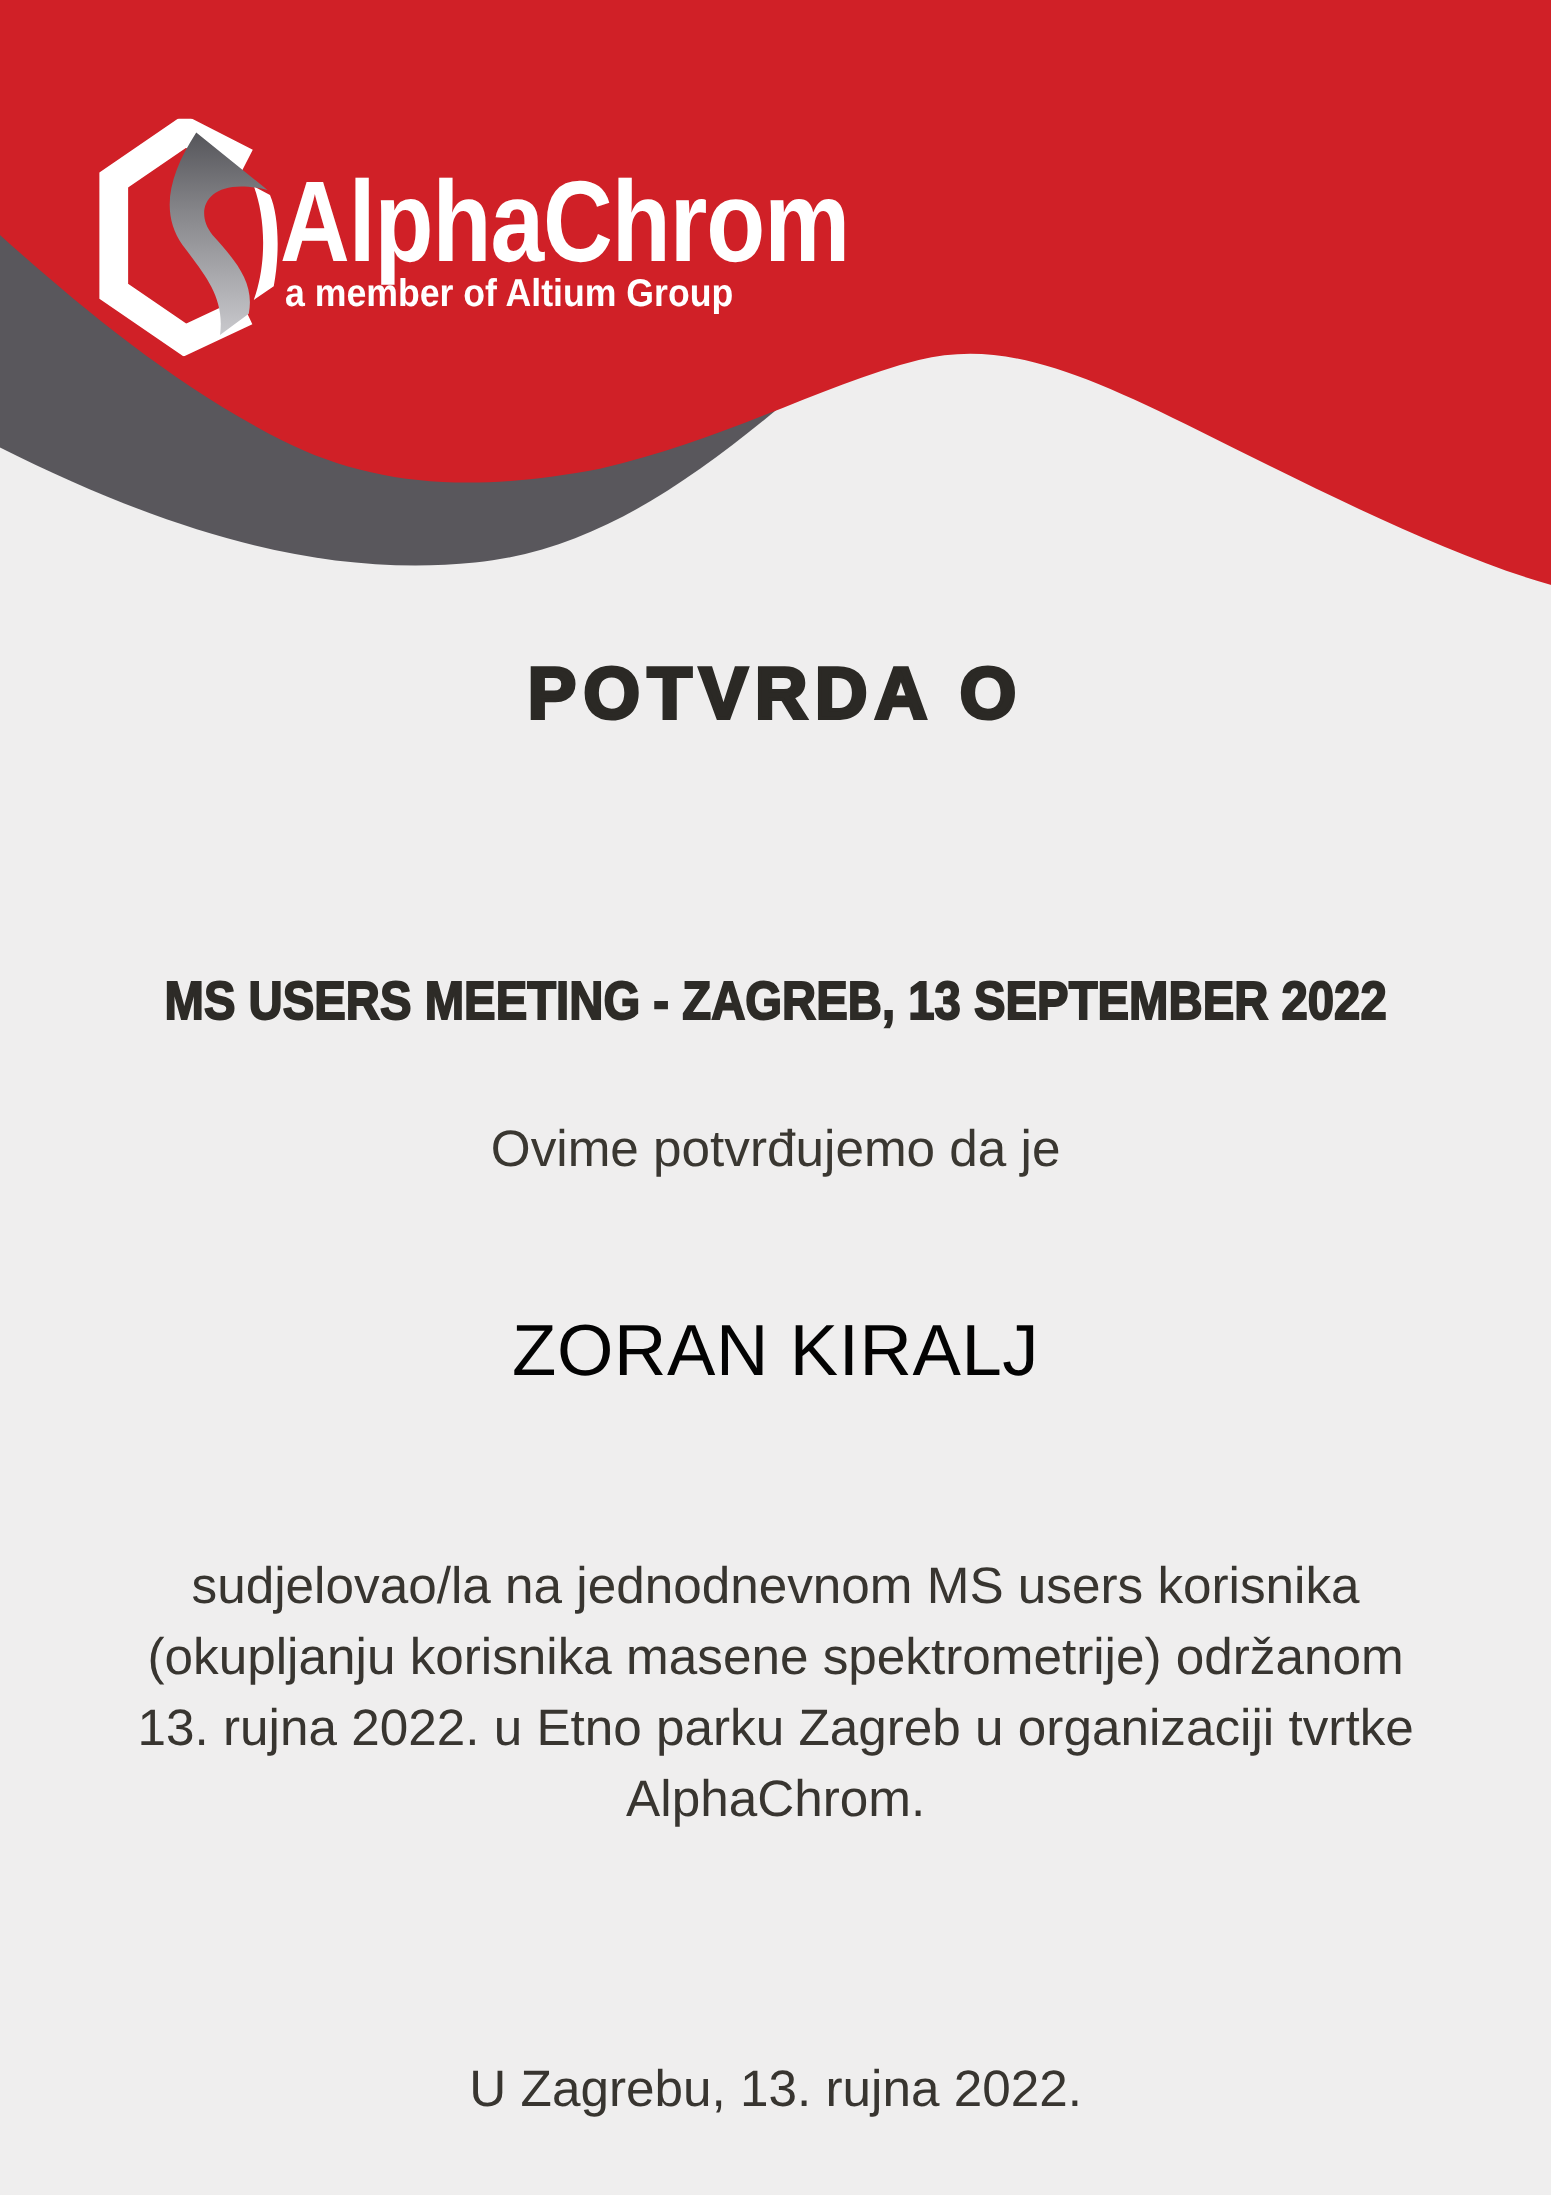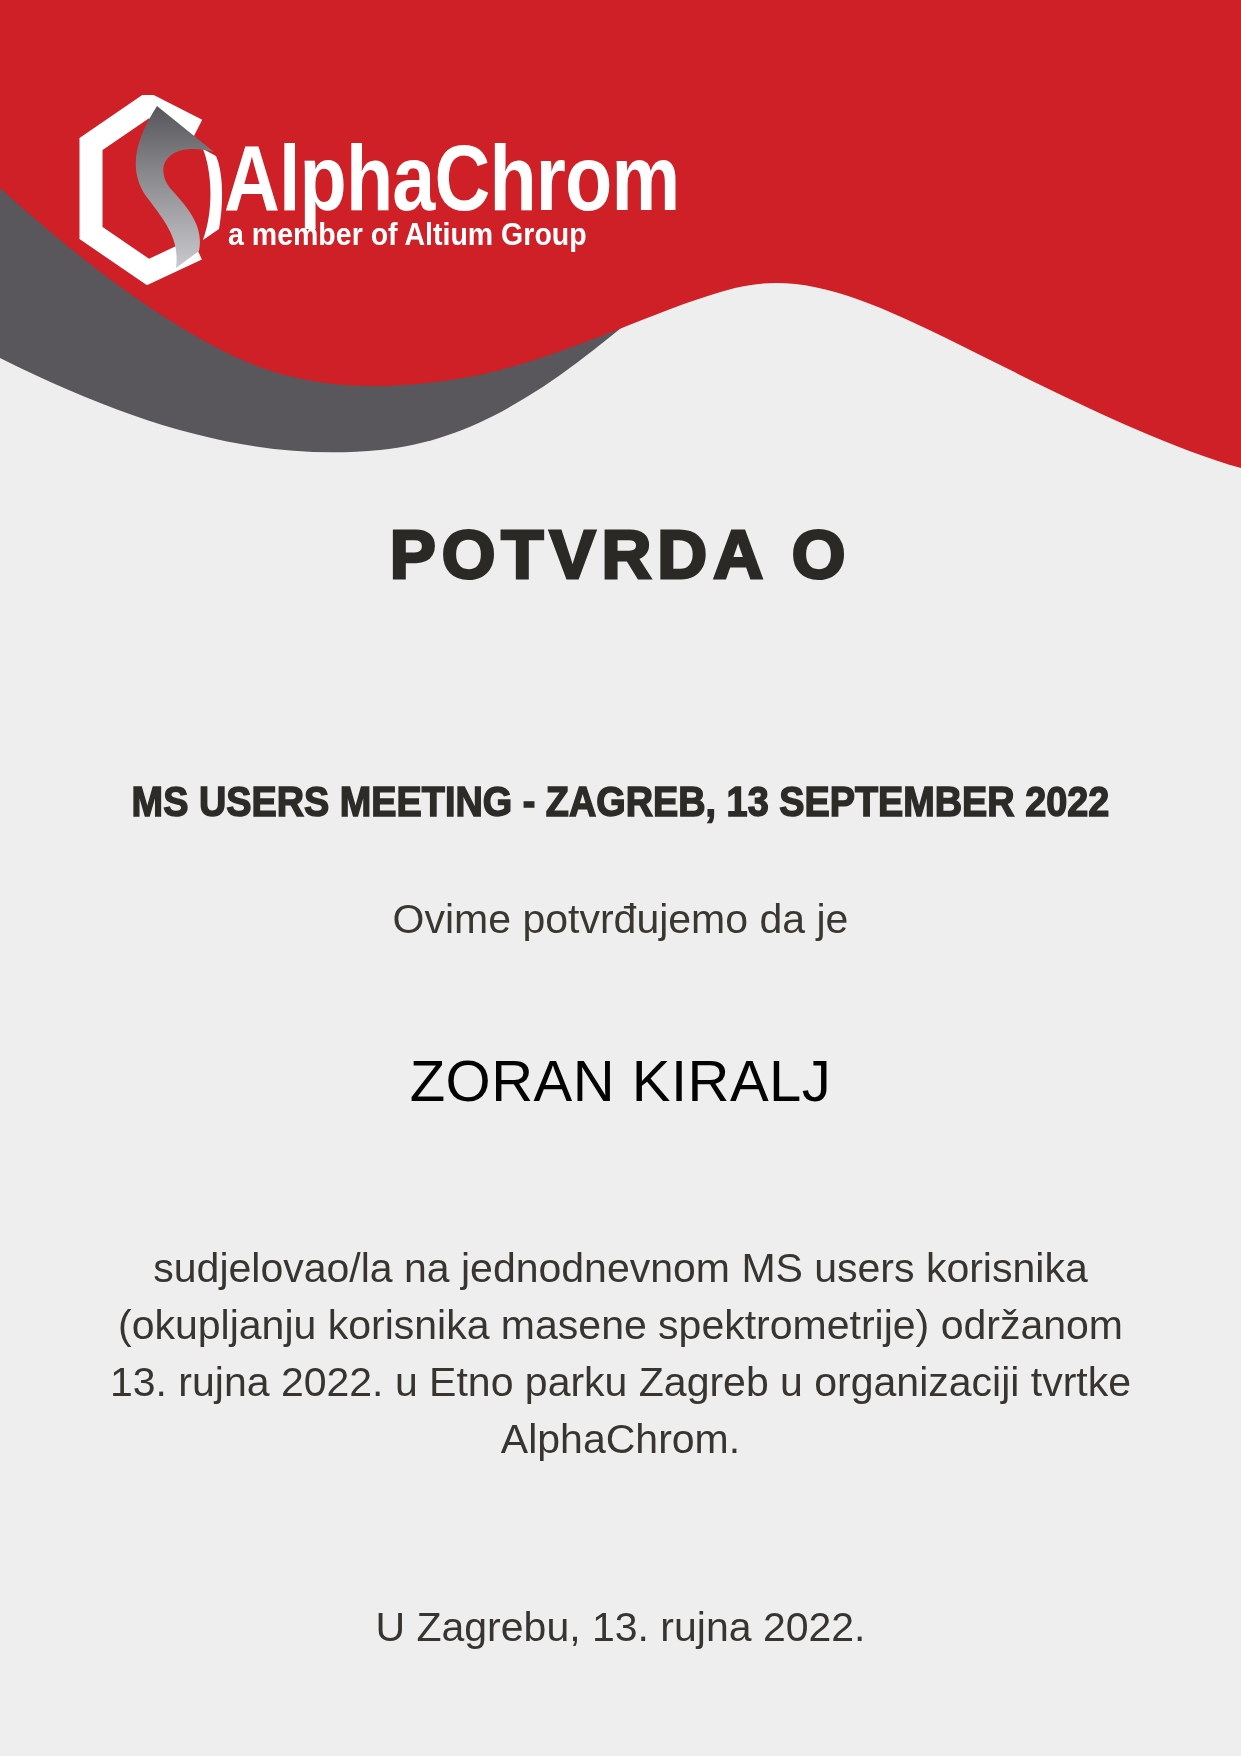--- a/index.html
+++ b/index.html
@@ -15,32 +15,32 @@
     color:#ffffff;font-size:92px;font-weight:700;letter-spacing:-1px;
     transform:scaleX(0.84);transform-origin:left top;white-space:nowrap;
   }
   .brand-tagline{
     position:absolute;left:228px;top:217px;
     color:#ffffff;font-size:31px;font-weight:700;letter-spacing:0px;
     transform:scaleX(0.92);transform-origin:left top;white-space:nowrap;
   }
   .centered{position:absolute;left:0;right:0;text-align:center;}
   .title{
-    top:506px;font-size:69px;line-height:97px;font-weight:900;
+    top:506px;font-size:58px;line-height:97px;font-weight:900;
     color:#2b2925;-webkit-text-stroke:3px #2b2925;letter-spacing:6px;
   }
   .subtitle{
     top:777px;font-size:43px;font-weight:900;color:#2d2b27;
     -webkit-text-stroke:1.5px #2d2b27;letter-spacing:0px;
     transform:scaleX(0.88);transform-origin:center top;white-space:nowrap;
   }
   .intro{top:896px;font-size:41px;font-weight:400;color:#3a3731;text-align:center;}
   .recipient{top:1047px;font-size:58px;font-weight:400;color:#030303;letter-spacing:0.5px;}
   .body-text{top:1240px;font-size:41px;line-height:57px;font-weight:400;color:#383530;}
-  .issued{top:1604px;font-size:41px;font-weight:400;color:#383530;text-align:center;}
+  .issued{top:1648px;font-size:41px;font-weight:400;color:#383530;text-align:center;}
 </style>
 </head>
 <body>
 
 <svg class="header-svg" width="1241" height="530" viewBox="0 0 1241 530" aria-hidden="true">
   <path d="M0,358 C140,428 260,462 380,450 C480,440 560,380 645,308 C520,240 280,165 0,128 Z" fill="#59575c"></path>
   <path d="M0,0 H1241 V468 C1160,445 1060,395 960,345 C860,295 800,272 735,288 C660,307 580,352 480,375 C380,394 300,390 225,352 C140,309 60,242 0,188 Z" fill="#d02027"></path>
 </svg>
 
 <svg class="logo" width="170" height="190" viewBox="70 95 170 190" aria-hidden="true">

